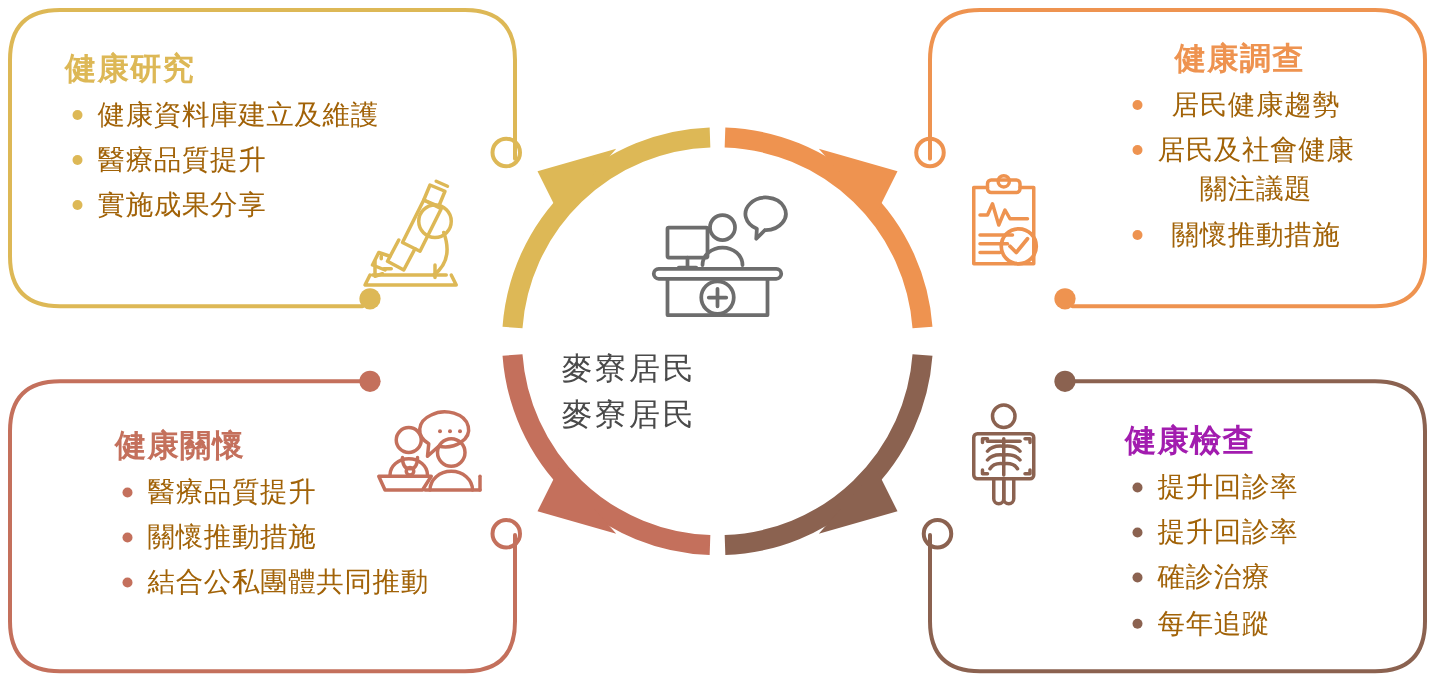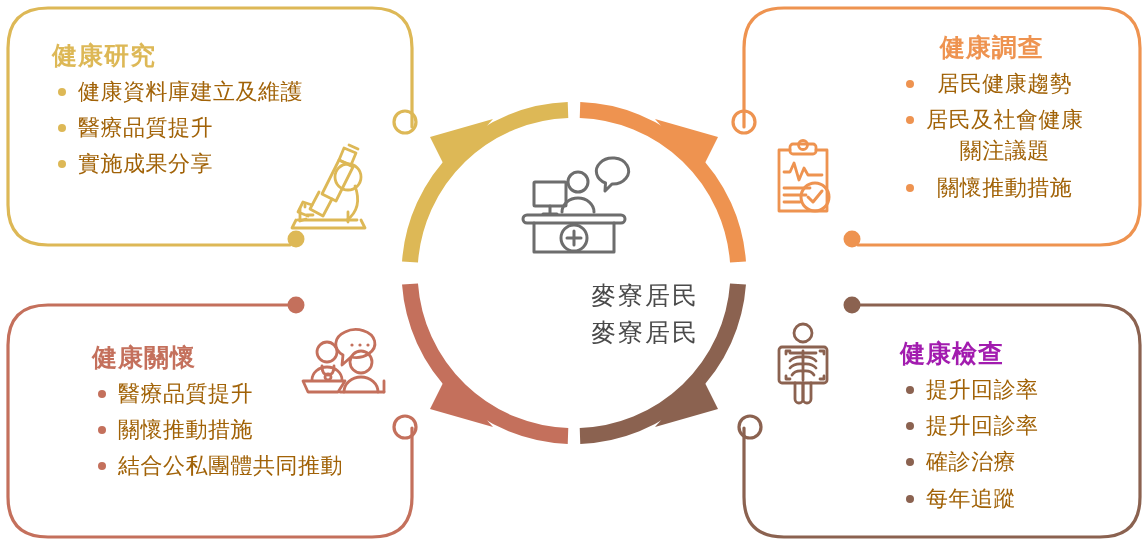--- a/index.html
+++ b/index.html
@@ -75,21 +75,21 @@
   #tr-text .bullets li::before { color: #ee9350; }
   #bl-text .bullets li::before { color: #c4705c; }
   #br-text .bullets li::before { color: #8b6250; }
 
   
   #center-label {
     position: absolute;
     left: 449px;
     top: 277px;
     width: 250px;
-    text-align: right;
+    text-align: left;
     z-index: 6;
     font-size: 25px;
     line-height: 1.48;
     color: #4a4a4a;
     letter-spacing: 2px;
   }
   #center-label div { white-space: nowrap; }
 </style>
 </head>
 <body>

